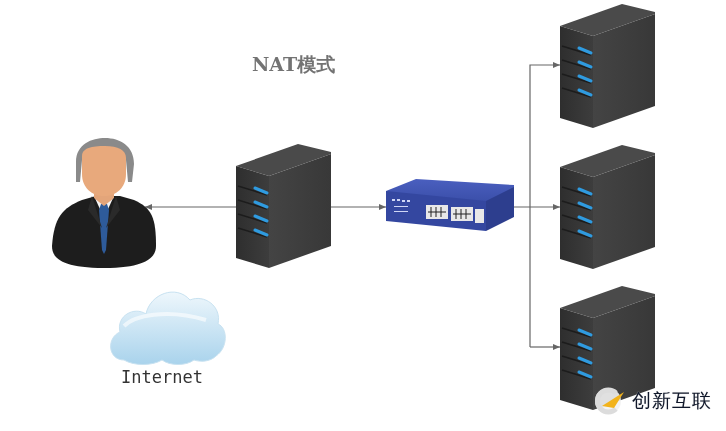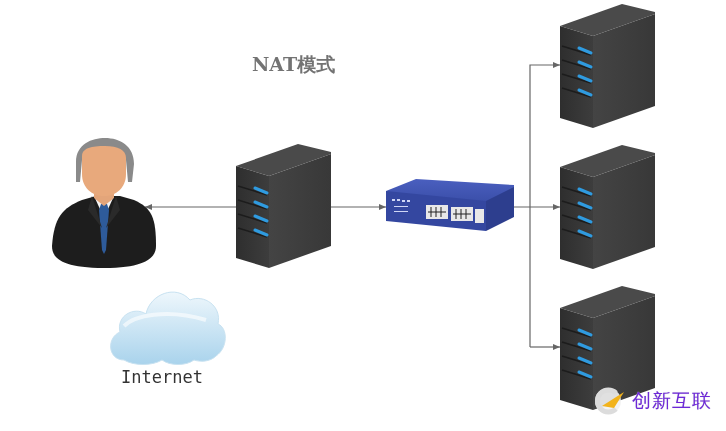--- a/index.html
+++ b/index.html
@@ -1,21 +1,21 @@
 <!DOCTYPE html>
 <html><head>
 <meta charset="utf-8">
 <style>
   html, body { margin:0; padding:0; background:#ffffff; }
   body { width:726px; height:431px; position:relative; overflow:hidden; font-family:"DejaVu Serif", serif; }
   .abs { position:absolute; }
   #title { left:252px; top:52px; font-family:"DejaVu Serif", serif; font-weight:bold; font-size:19px; color:#737373; letter-spacing:0px; }
   #internet-label { left:121px; top:367px; font-family:"DejaVu Sans Mono", monospace; font-size:17px; color:#333; }
   svg.full { position:absolute; left:0; top:0; }
-  #wm-text { left:632px; top:388px; font-family:"DejaVu Sans", sans-serif; font-size:19px; color:#6d28d9; letter-spacing:1px; text-shadow:0 0 1px #d0d0d0; }
+  #wm-text { left:632px; top:388px; font-family:"DejaVu Sans", sans-serif; font-size:19px; color:#0f172a; letter-spacing:1px; text-shadow:0 0 1px #d0d0d0; }
 </style>
 </head>
 <body>
 
 <div id="title" class="abs">NAT模式</div>
 
 <svg class="full" width="726" height="431" viewBox="0 0 726 431">
   <defs>
     <marker id="arrowhead" markerWidth="8" markerHeight="8" refX="7" refY="4" orient="auto" markerUnits="userSpaceOnUse">
       <path d="M0,1 L7,4 L0,7 Z" fill="#666"></path>

